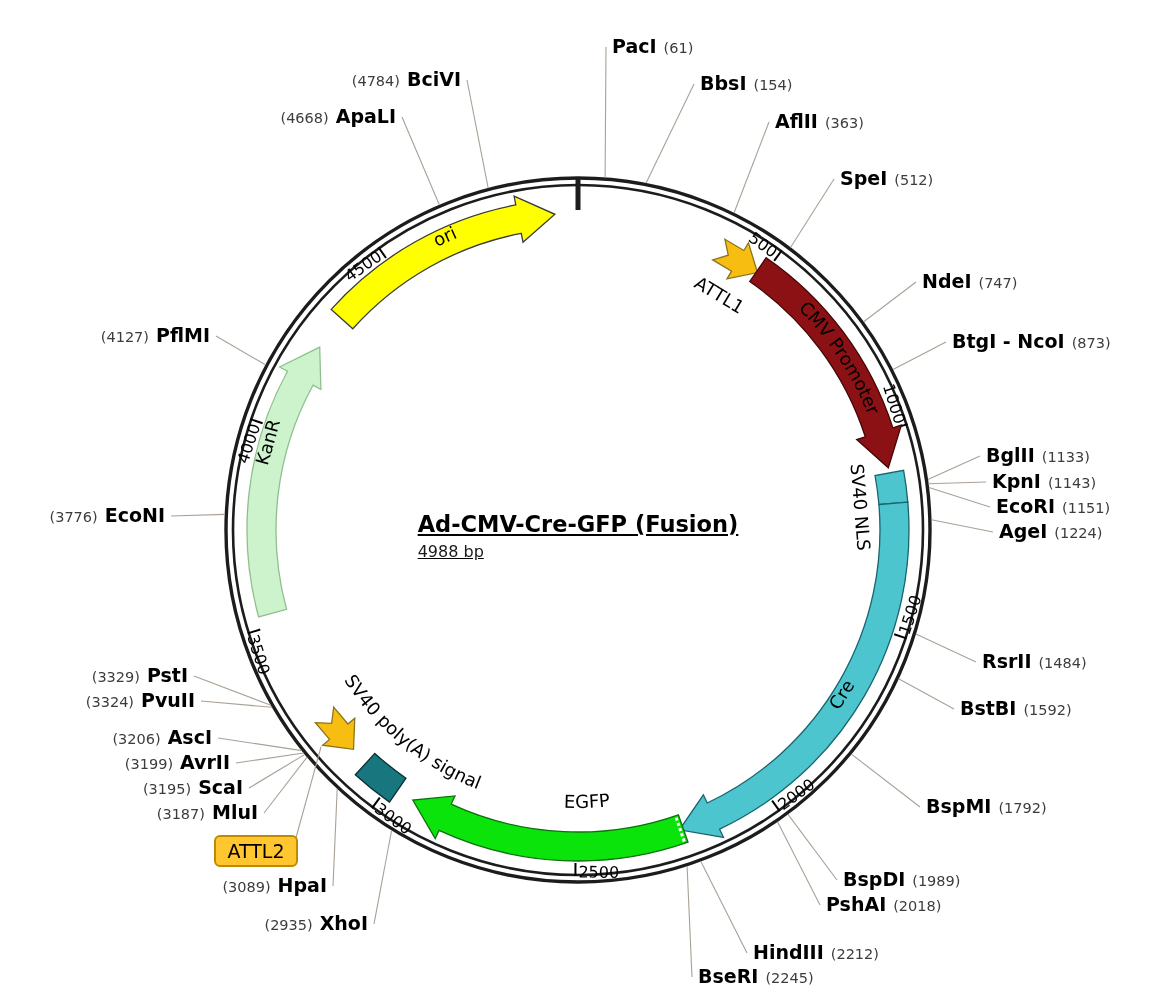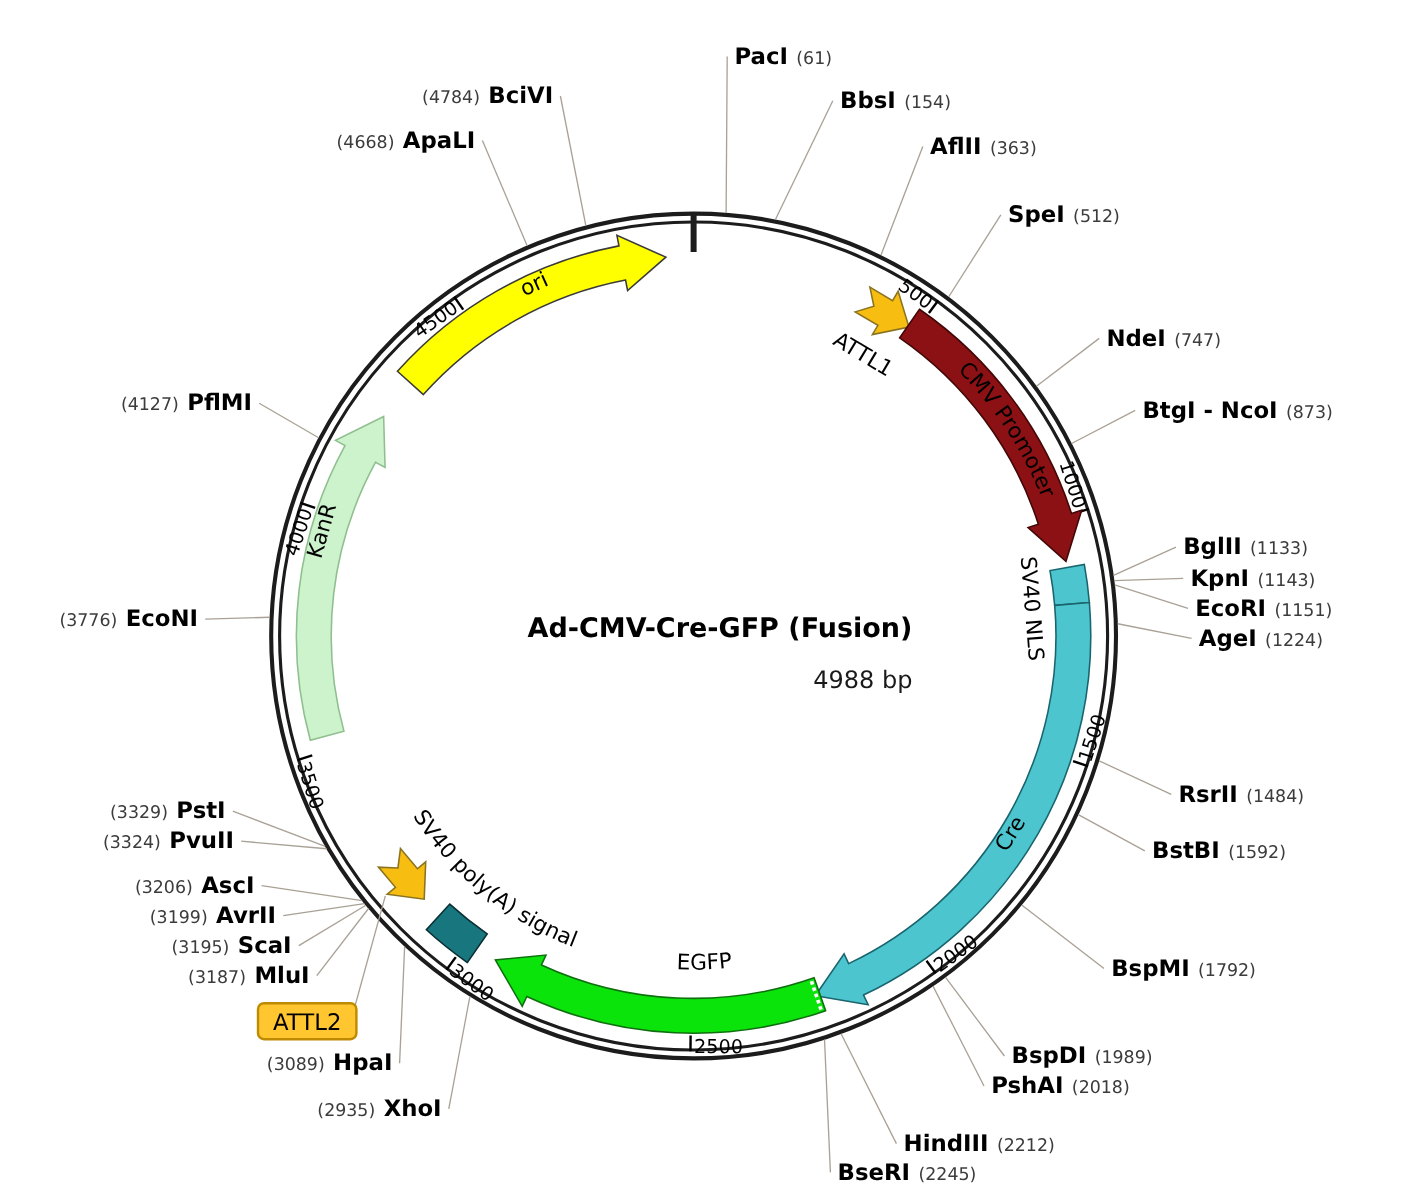--- a/index.html
+++ b/index.html
@@ -5,24 +5,24 @@
   html,body{margin:0;padding:0;background:#fff;}
   #stage{position:relative;width:1169px;height:998px;background:#fff;overflow:hidden;
          font-family:"DejaVu Sans","Liberation Sans",sans-serif;}
   #map{position:absolute;left:0;top:0;}
   svg text{font-family:"DejaVu Sans","Liberation Sans",sans-serif;}
   .site-name{font-weight:bold;font-size:19px;fill:#000;}
   .site-num{font-size:14.5px;fill:#3c3c3c;}
   .tick-label{font-size:16px;fill:#000;}
   .feat-label{font-size:18px;fill:#000;}
   .chip-label{font-size:19px;fill:#000;}
-  #title-block{position:absolute;left:600px;top:512px;transform:translateX(-50%);
-               text-align:right;white-space:nowrap;}
+  #title-block{position:absolute;left:578px;top:512px;transform:translateX(-50%);
+               text-align:left;white-space:nowrap;text-decoration:underline;}
   #plasmid-title{font-size:22.5px;font-weight:bold;color:#000;line-height:1.15;}
-  #plasmid-length{font-size:20px;color:#1a1a1a;margin-top:16px;}
+  #plasmid-length{font-size:16px;color:#1a1a1a;margin-top:4px;}
 </style>
 </head>
 <body>
 
 <div id="stage">
   <svg id="map" width="1169" height="998" viewBox="0 0 1169 998" xmlns="http://www.w3.org/2000/svg">
     <defs>
         <path id="arcF1" d="M 738.9 262.7 A 312 312 0 0 1 887.2 488.1" fill="none"></path>
         <path id="bottomArc" d="M 341.8 676.6 A 278 278 0 0 0 655.4 797" fill="none"></path>
       </defs>

